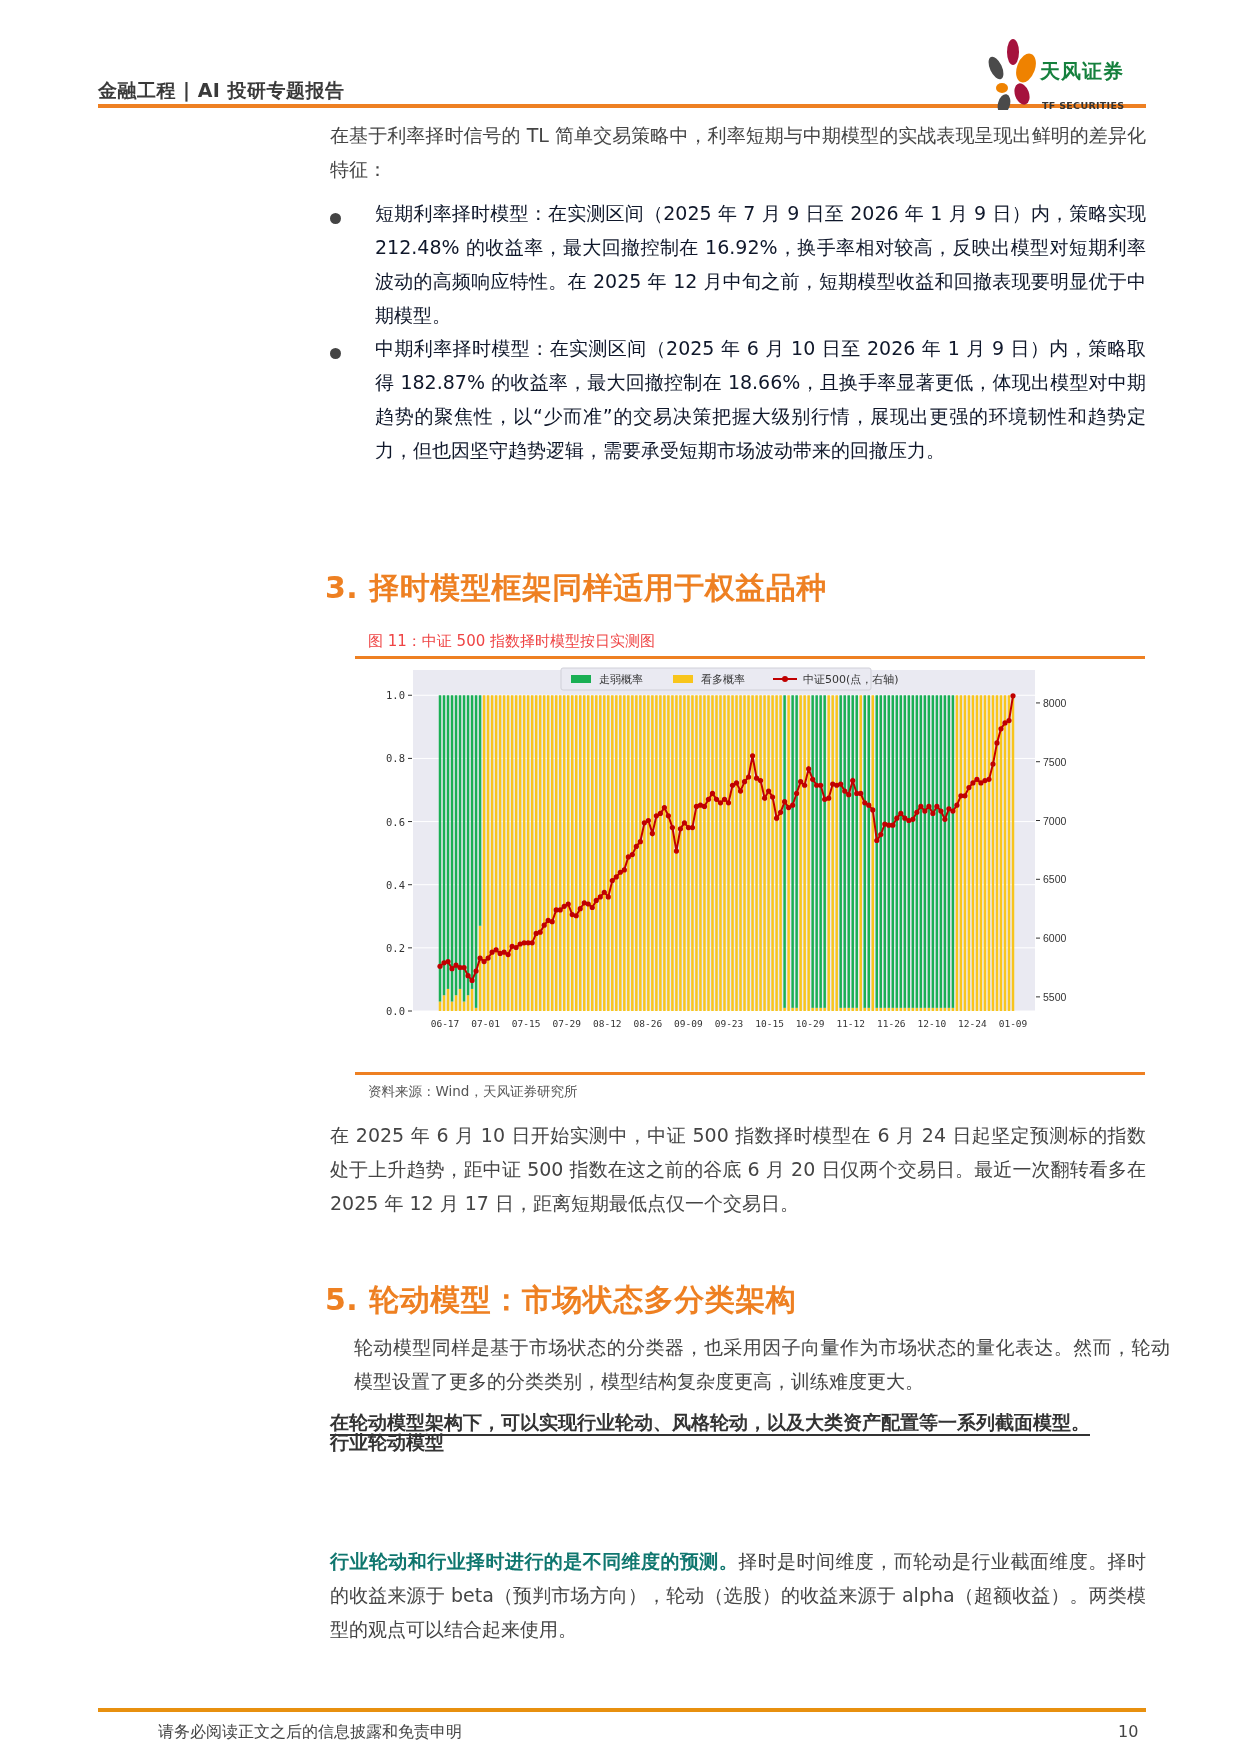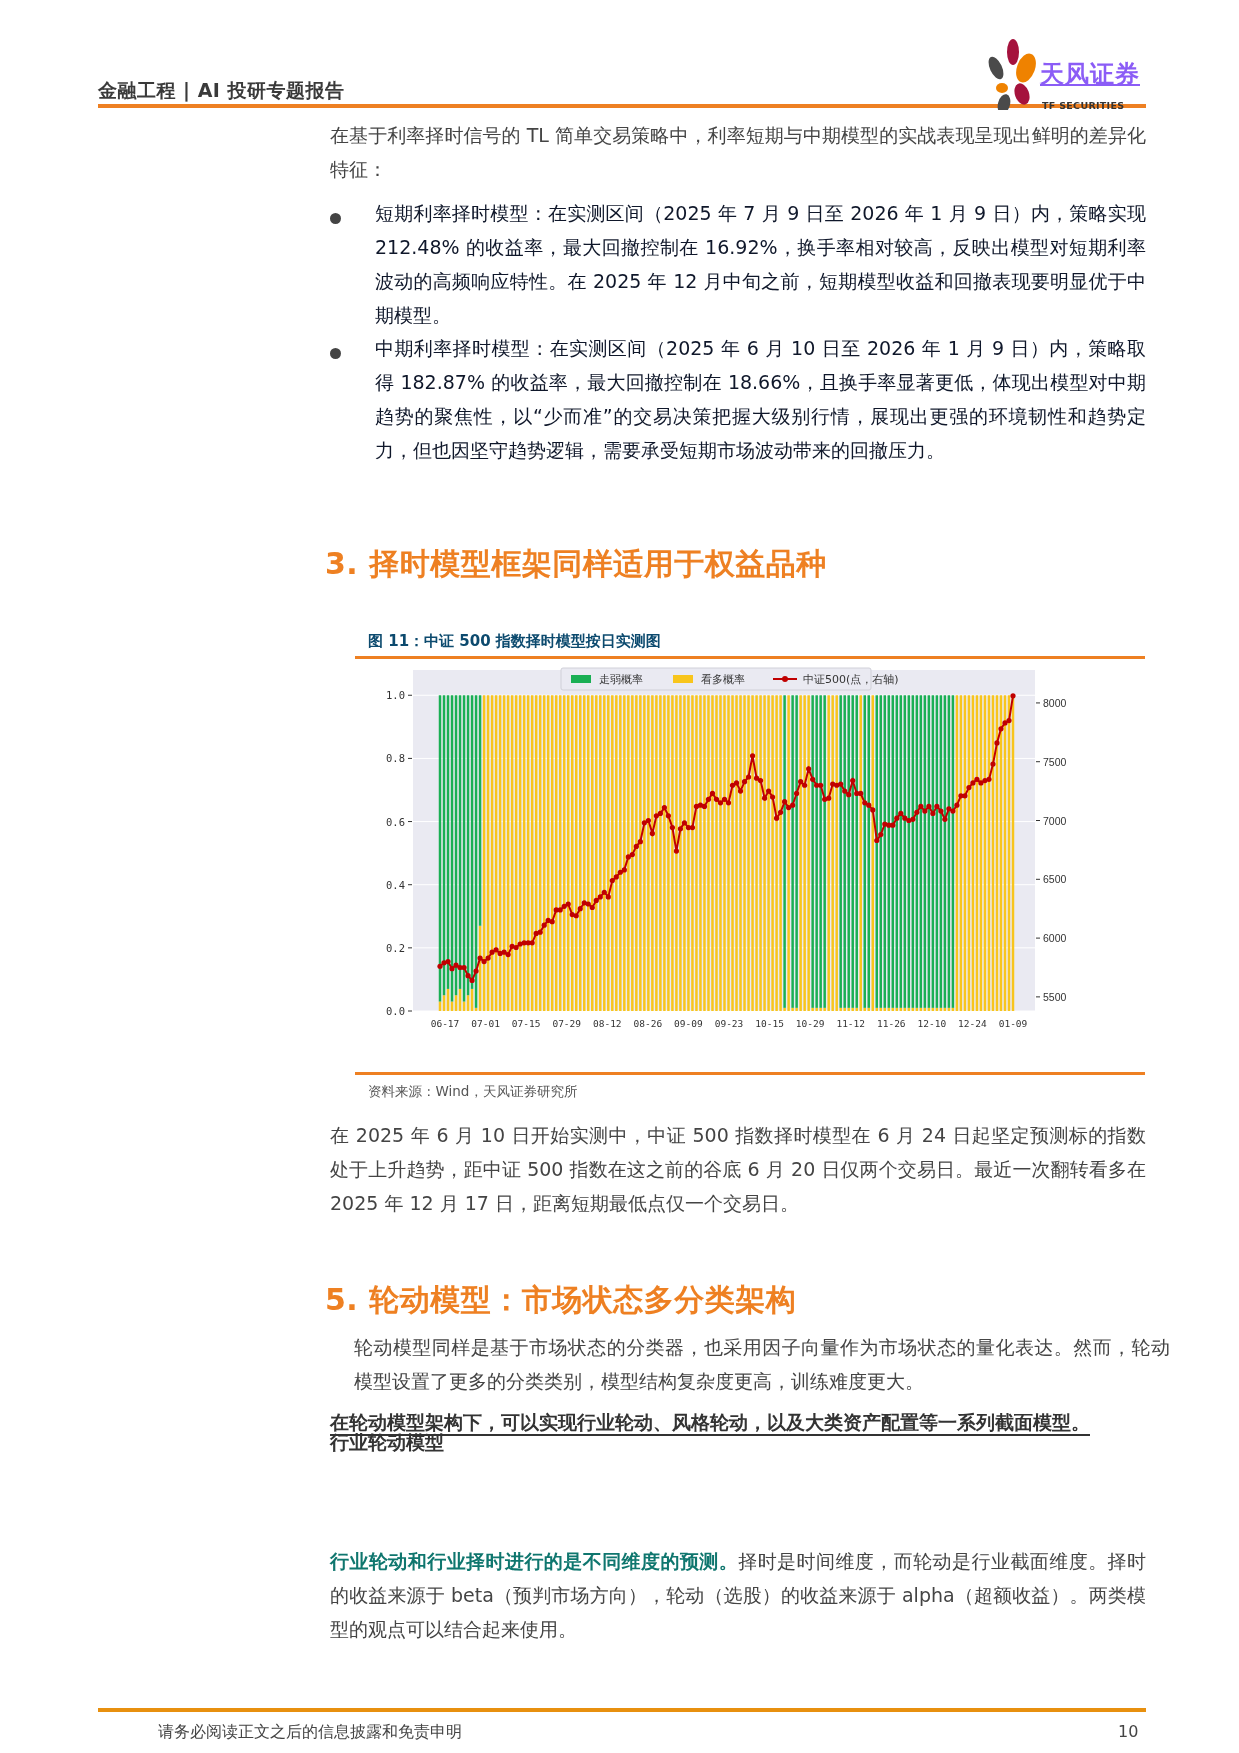--- a/index.html
+++ b/index.html
@@ -2,30 +2,30 @@
 <html><head>
 <meta charset="utf-8">
 <style>
   * { box-sizing: border-box; margin: 0; padding: 0; }
   html, body { width: 1239px; height: 1753px; background: #ffffff; overflow: hidden; }
   body { position: relative; font-family: "DejaVu Sans", "Liberation Sans", sans-serif; color: #333333; }
 
   .header-title { position: absolute; left: 98px; top: 78px; font-size: 19px; font-weight: bold; color: #3a3a3a; letter-spacing: 0.5px; }
   .header-line { position: absolute; left: 98px; top: 104px; width: 1048px; height: 4px; background: #ee8022; }
   .logo { position: absolute; left: 978px; top: 38px; width: 180px; height: 72px; }
-  .logo-cn { position: absolute; left: 1040px; top: 58px; font-size: 24px; font-weight: bold; color: #8b5cf6; letter-spacing: 1px; text-decoration: underline; }
+  .logo-cn { position: absolute; left: 1040px; top: 58px; font-size: 20px; font-weight: bold; color: #15803d; letter-spacing: 1px; }
   .logo-en { position: absolute; left: 1042px; top: 100px; font-size: 9.5px; font-weight: bold; color: #333; letter-spacing: 0.3px; }
 
   .para { position: absolute; left: 330px; width: 816px; font-size: 19px; line-height: 34px; color: #444; text-align: justify; }
   .bullet-dot { position: absolute; left: 330px; width: 11px; height: 11px; border-radius: 50%; background: #444; }
   .bullet-text { position: absolute; left: 375px; width: 771px; font-size: 19px; line-height: 34px; color: #0f172a; text-align: justify; }
 
   .section-h { position: absolute; left: 325px; font-size: 30px; font-weight: bold; color: #ee8022; letter-spacing: 0.5px; }
 
-  .fig-title { position: absolute; left: 368px; top: 632px; font-size: 15px; font-weight: bold; color: #0c4a6e; }
+  .fig-title { position: absolute; left: 368px; top: 632px; font-size: 15px; font-weight: normal; color: #ef4444; }
   .fig-line-top { position: absolute; left: 355px; top: 656px; width: 790px; height: 3px; background: #ee8022; }
   .fig-line-bot { position: absolute; left: 355px; top: 1072px; width: 790px; height: 3px; background: #ee8022; }
   .fig-source { position: absolute; left: 368px; top: 1083px; font-size: 13.5px; color: #555; }
 
   .chart { position: absolute; left: 355px; top: 664px; width: 790px; height: 405px; }
 
   .bold-under { position: absolute; left: 330px; top: 1410px; font-size: 19px; font-weight: bold; color: #333; text-decoration: underline; text-decoration-thickness: 2px; text-underline-offset: 5px; }
   .sub-h { position: absolute; left: 330px; top: 1430px; font-size: 19px; font-weight: bold; color: #333; }
   .b { font-weight: bold; color: #0f766e; }
 
@@ -50,21 +50,21 @@
 <div class="logo-en">TF SECURITIES</div>
 
 <div class="para" style="top:118px;">在基于利率择时信号的 TL 简单交易策略中，利率短期与中期模型的实战表现呈现出鲜明的差异化特征：</div>
 
 <div class="bullet-dot" style="top:213px;"></div>
 <div class="bullet-text" style="top:196px;">短期利率择时模型：在实测区间（2025 年 7 月 9 日至 2026 年 1 月 9 日）内，策略实现 212.48% 的收益率，最大回撤控制在 16.92%，换手率相对较高，反映出模型对短期利率波动的高频响应特性。在 2025 年 12 月中旬之前，短期模型收益和回撤表现要明显优于中期模型。</div>
 
 <div class="bullet-dot" style="top:348px;"></div>
 <div class="bullet-text" style="top:331px;">中期利率择时模型：在实测区间（2025 年 6 月 10 日至 2026 年 1 月 9 日）内，策略取得 182.87% 的收益率，最大回撤控制在 18.66%，且换手率显著更低，体现出模型对中期趋势的聚焦性，以“少而准”的交易决策把握大级别行情，展现出更强的环境韧性和趋势定力，但也因坚守趋势逻辑，需要承受短期市场波动带来的回撤压力。</div>
 
-<div class="section-h" style="top:544px;text-align:right;">3. 择时模型框架同样适用于权益品种</div>
+<div class="section-h" style="top:568px;text-align:right;">3. 择时模型框架同样适用于权益品种</div>
 <div class="fig-title">图 11：中证 500 指数择时模型按日实测图</div>
 <div class="fig-line-top"></div>
 
 <svg class="chart" id="chart" viewBox="0 0 790 405">
     <rect x="58" y="6" width="622" height="341" fill="#eaeaf2"></rect>
     <line x1="58" x2="680" y1="347" y2="347" stroke="#ffffff" stroke-width="1"></line>
     <line x1="53" x2="57" y1="347" y2="347" stroke="#333" stroke-width="1"></line>
     <text x="50" y="351" font-size="10.5" text-anchor="end" fill="#333" font-family="DejaVu Sans Mono, monospace">0.0</text>
     <line x1="58" x2="680" y1="283.85185185185185" y2="283.85185185185185" stroke="#ffffff" stroke-width="1"></line>
     <line x1="53" x2="57" y1="283.85185185185185" y2="283.85185185185185" stroke="#333" stroke-width="1"></line>

